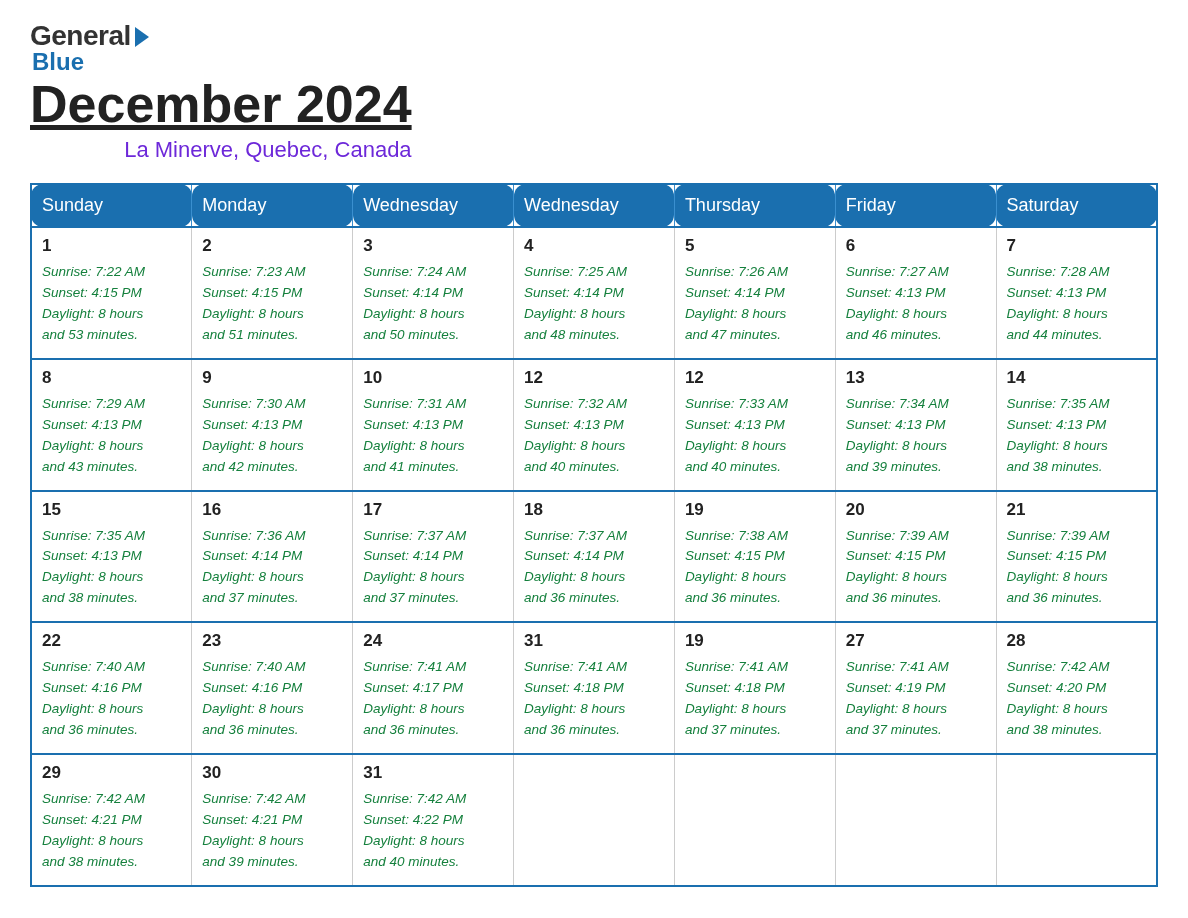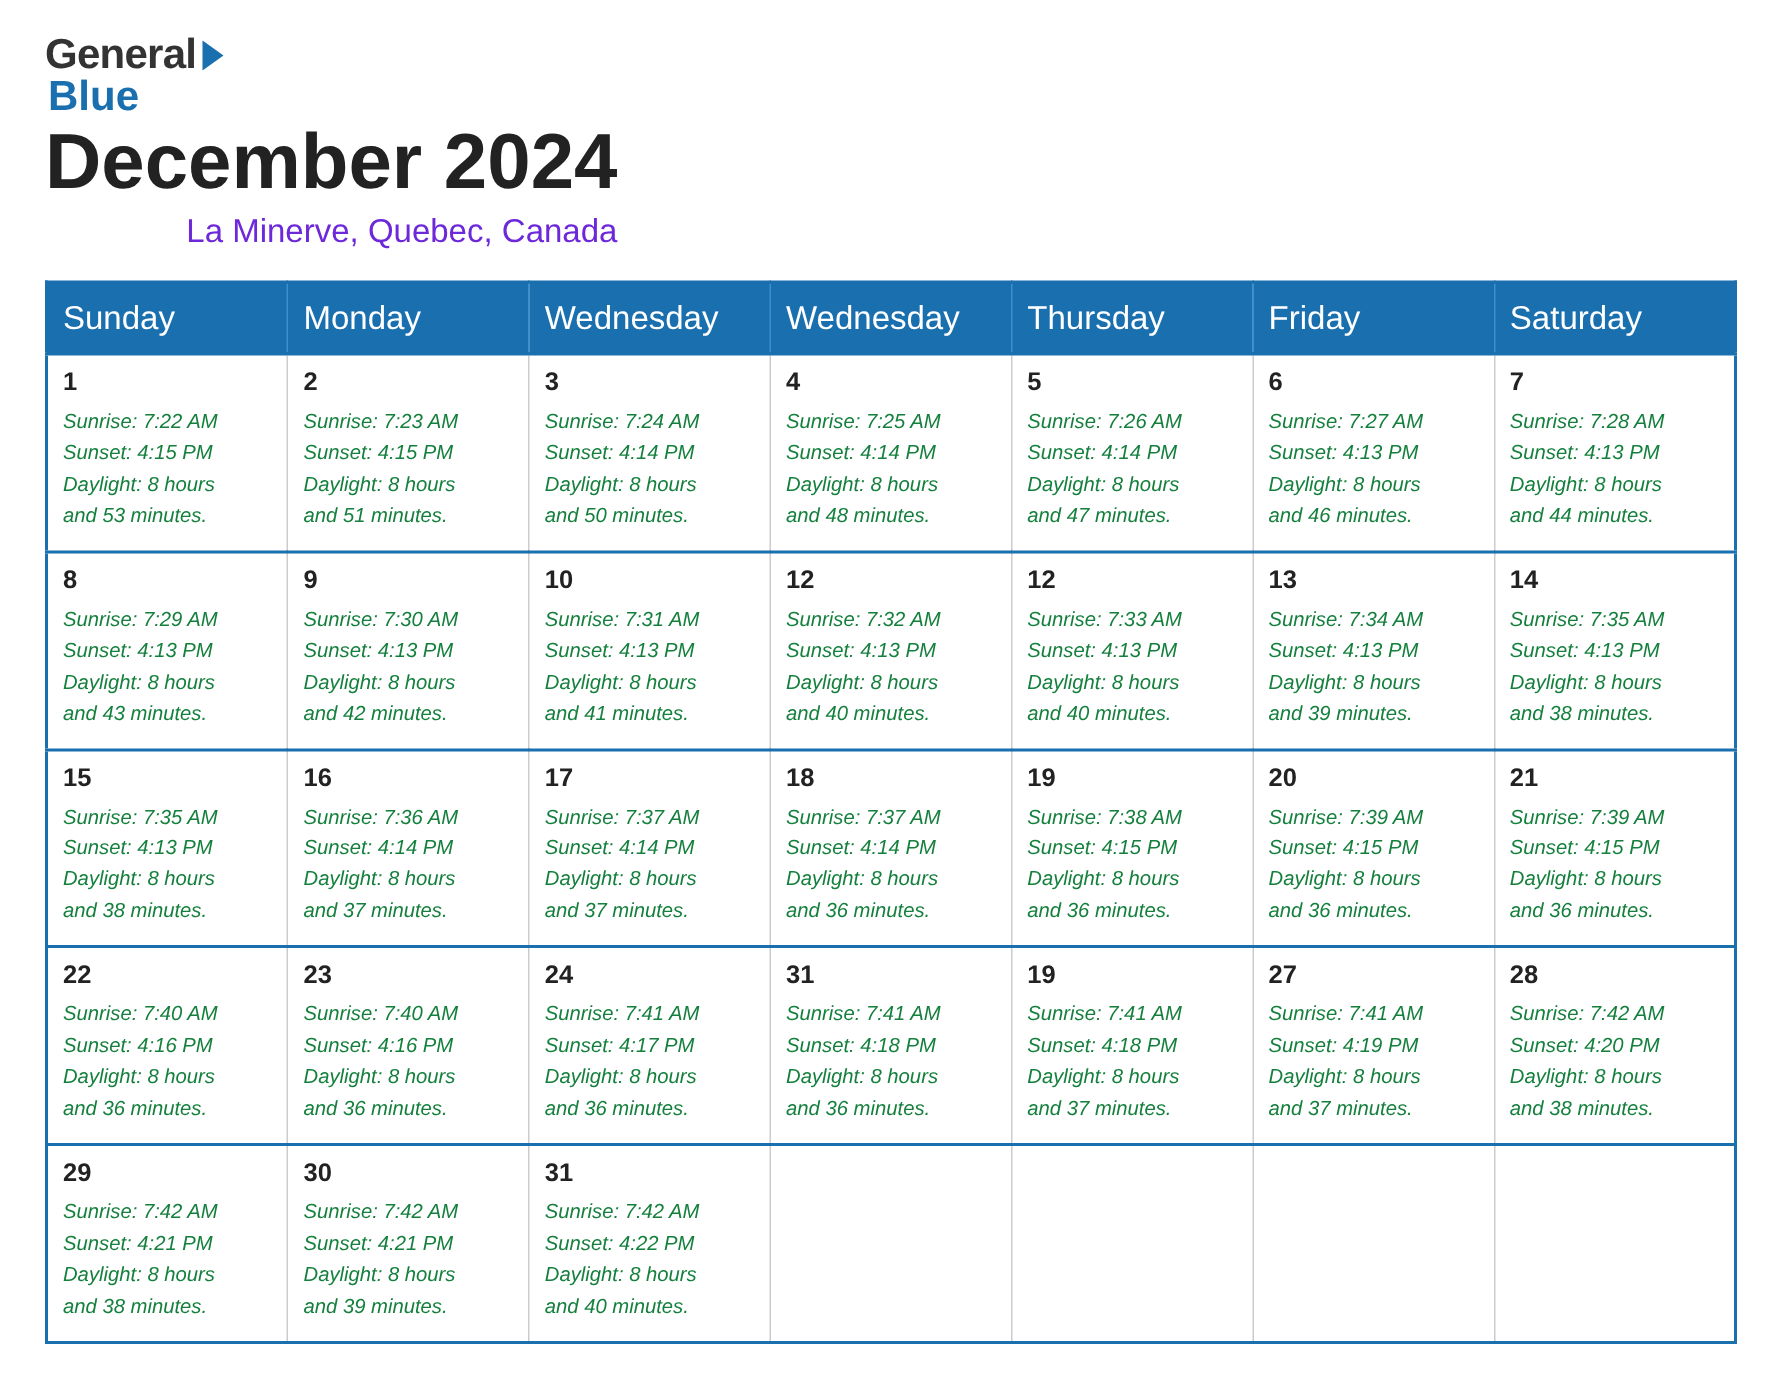--- a/index.html
+++ b/index.html
@@ -35,56 +35,58 @@
     .logo-arrow {
       width: 0;
       height: 0;
       border-left: 14px solid #1a6faf;
       border-top: 10px solid transparent;
       border-bottom: 10px solid transparent;
       margin-left: 4px;
       margin-top: 2px;
     }
     .logo-blue {
-      font-size: 28px;
+      font-size: 24px;
       font-weight: bold;
       color: #1a6faf;
       margin-top: -4px;
       padding-left: 2px;
       text-align: center;
     }
     .title-area {
       text-align: right;
     }
     .month-year {
       font-size: 52px;
       font-weight: bold;
       color: #222;
       line-height: 1.1;
+      text-decoration: underline;
     }
     .location {
       font-size: 22px;
       color: #6d28d9;
       margin-top: 4px;
     }
     table {
       width: 100%;
       border-collapse: collapse;
       border: 2px solid #1a6faf;
     }
     thead tr {
       background-color: #1a6faf;
     }
     thead th {
       color: #fff;
-      font-size: 22px;
+      font-size: 18px;
       font-weight: normal;
       padding: 10px 10px;
       text-align: left;
       border-right: 1px solid #3a8fcf;
+      border-radius: 12px;
     }
     thead th:last-child {
       border-right: none;
     }
     tbody tr {
       border-top: 2px solid #1a6faf;
     }
     tbody td {
       vertical-align: top;
       padding: 8px 10px 12px 10px;

